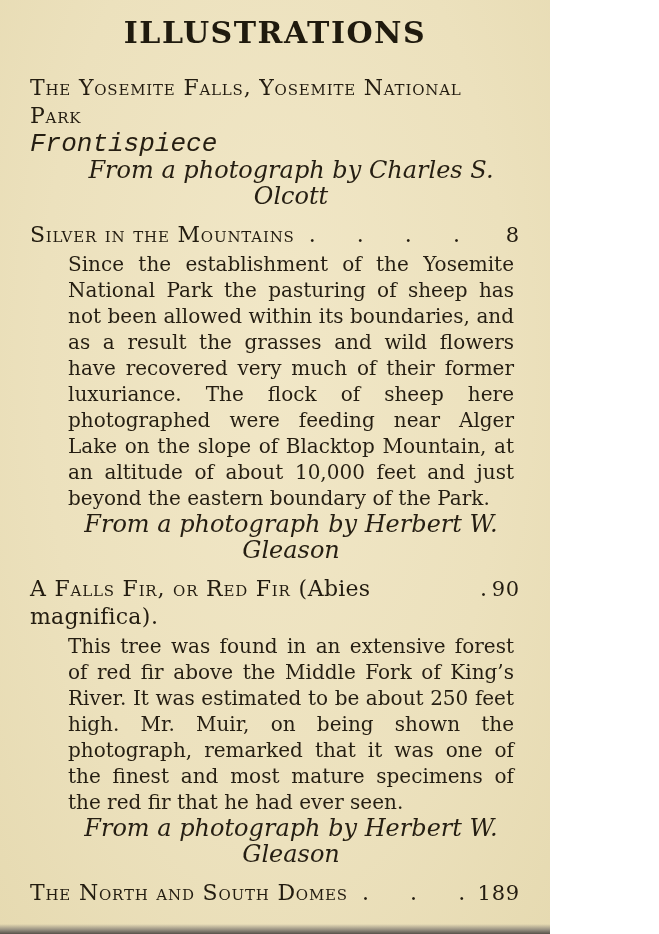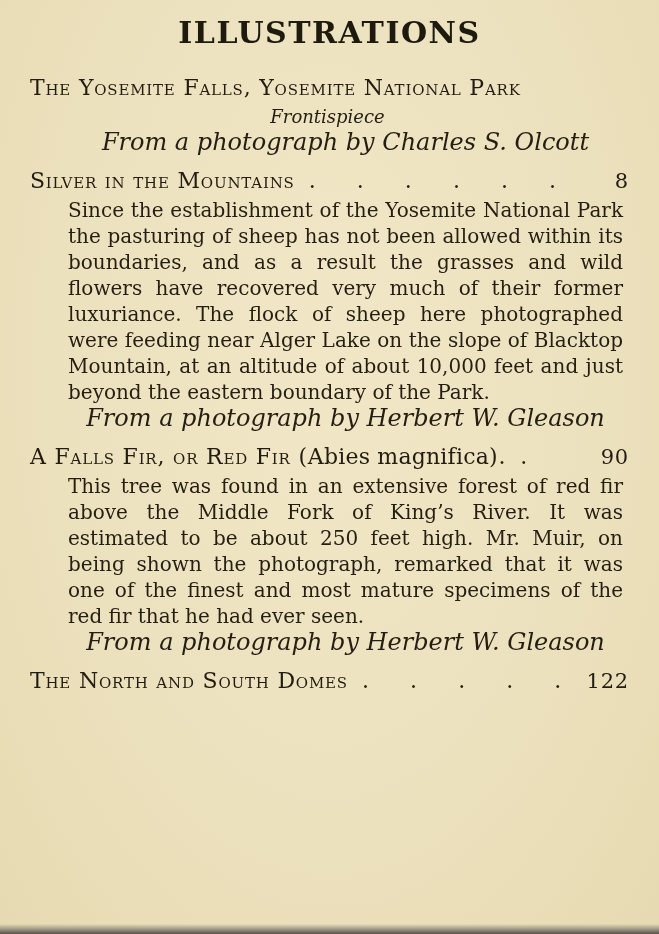--- a/index.html
+++ b/index.html
@@ -1,39 +1,39 @@
 <!DOCTYPE html>
 <html><head>
 <meta charset="utf-8">
 <style>
   html, body { margin: 0; padding: 0; }
   .page {
     position: relative;
-    width: 659px;
+    width: 550px;
     height: 934px;
     box-sizing: border-box;
     padding: 10px 30px 1px 30px;
     background: radial-gradient(ellipse at 50% 38%, #f1e7c7 0%, #ece1bd 60%, #e6dab1 100%);
     color: #251e12;
     font-family: "DejaVu Serif", "Liberation Serif", serif;
     overflow: hidden;
   }
   .book-title {
     margin: 4px 0 22px 0;
     text-align: center;
     font-size: 30px;
     font-weight: bold;
     letter-spacing: 1.5px;
     line-height: 38px;
     color: #1f1a0e;
   }
   .entry { margin: 0 0 12px 0; }
   .entry-heading {
     display: flex;
-    align-items: flex-end;
+    align-items: flex-start;
     font-variant: small-caps;
     font-size: 22px;
     line-height: 28px;
     letter-spacing: 0.8px;
     color: #231c10;
     margin-bottom: 2px;
   }
   .entry-heading .hd-italic {
     font-variant: normal;
     letter-spacing: 0.2px;
@@ -47,25 +47,26 @@
     font-variant: normal;
     letter-spacing: 0;
   }
   .page-num {
     font-variant: normal;
     font-size: 21px;
     text-align: right;
     min-width: 30px;
   }
   .frontispiece {
-    text-align: center;
+    text-align: left;
     font-style: italic;
-    font-size: 18px;
+    font-size: 26px;
     line-height: 25px;
     margin: 0 4px 0 0;
+    font-family: Liberation Mono, monospace;
   }
   .desc {
     margin: 1px 6px 0 38px;
     font-size: 20px;
     line-height: 26px;
     text-align: justify;
   }
   .credit {
     margin: 0 6px 0 38px;
     font-size: 24px;
@@ -114,18 +115,18 @@
       <span class="page-num">90</span>
     </div>
     <p class="desc">This tree was found in an extensive forest of red fir above the Middle Fork of King’s River.  It was estimated to be about 250 feet high.  Mr. Muir, on being shown the photograph, remarked that it was one of the finest and most mature specimens of the red fir that he had ever seen.</p>
     <p class="credit">From a photograph by Herbert W. Gleason</p>
   </section>
 
   <section class="entry">
     <div class="entry-heading">
       <span>The North and South Domes</span>
       <span class="dot-leader">. . . . . .</span>
-      <span class="page-num">122</span>
+      <span class="page-num">189</span>
     </div>
   </section>
 
   <div class="bottom-edge"></div>
 </div>
 
 </body></html>

